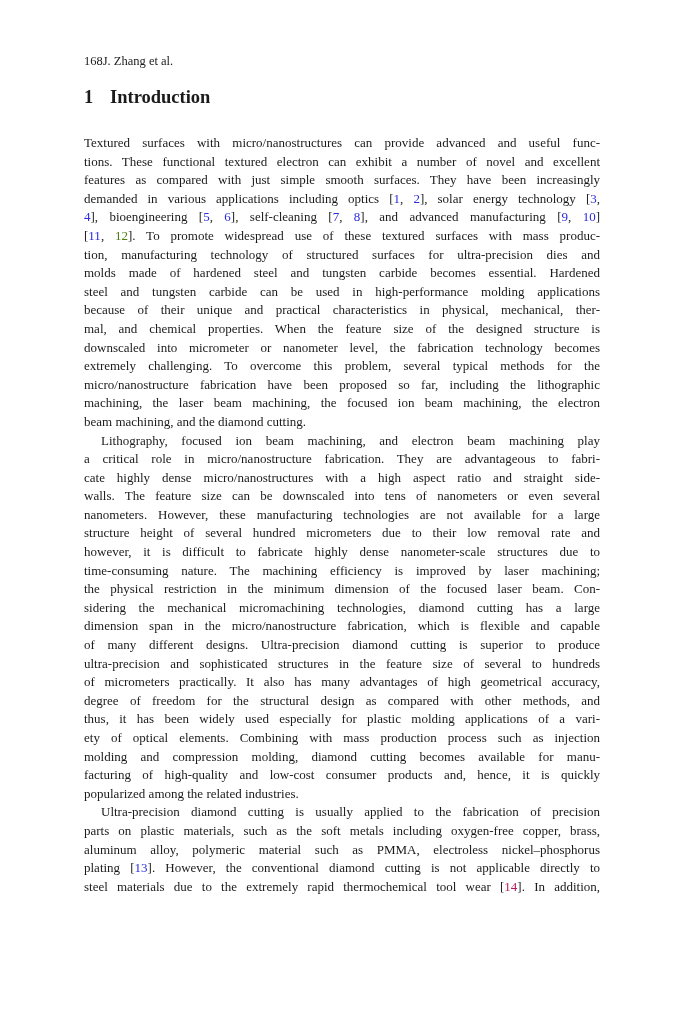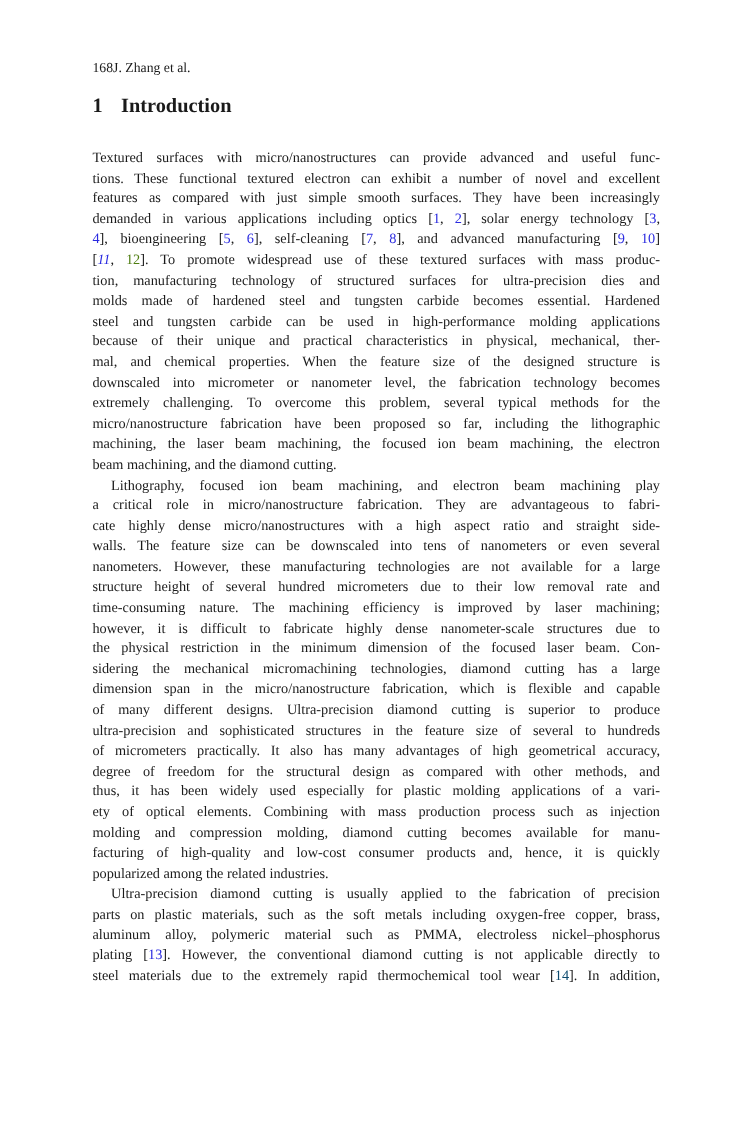--- a/index.html
+++ b/index.html
@@ -27,54 +27,54 @@
   <span class="num">1</span><span>Introduction</span>
 </h1>
 
 <div class="body-text" id="body-text">
     <div>
       <span class="line">Textured surfaces with micro/nanostructures can provide advanced and useful func-</span>
       <span class="line">tions. These functional textured electron can exhibit a number of novel and excellent</span>
       <span class="line">features as compared with just simple smooth surfaces. They have been increasingly</span>
       <span class="line">demanded in various applications including optics [<a class="cite" style="color: rgb(42, 42, 224);">1</a>, <a class="cite" style="color: rgb(42, 42, 224);">2</a>], solar energy technology [<a class="cite" style="color: rgb(42, 42, 224);">3</a>,</span>
       <span class="line"><a class="cite" style="color: rgb(42, 42, 224);">4</a>], bioengineering [<a class="cite" style="color: rgb(42, 42, 224);">5</a>, <a class="cite" style="color: rgb(42, 42, 224);">6</a>], self-cleaning [<a class="cite" style="color: rgb(42, 42, 224);">7</a>, <a class="cite" style="color: rgb(42, 42, 224);">8</a>], and advanced manufacturing [<a class="cite" style="color: rgb(42, 42, 224);">9</a>, <a class="cite" style="color: rgb(42, 42, 224);">10</a>]</span>
-      <span class="line">[<a class="cite" style="color: rgb(42, 42, 224); font-style: italic;">11</a>, <a class="cite" style="color: #4d7c0f;">12</a>]. To promote widespread use of these textured surfaces with mass produc-</span>
+      <span class="line">[<a class="cite" style="color: rgb(42, 42, 224);">11</a>, <a class="cite" style="color: #4d7c0f;">12</a>]. To promote widespread use of these textured surfaces with mass produc-</span>
       <span class="line">tion, manufacturing technology of structured surfaces for ultra-precision dies and</span>
       <span class="line">molds made of hardened steel and tungsten carbide becomes essential. Hardened</span>
       <span class="line">steel and tungsten carbide can be used in high-performance molding applications</span>
       <span class="line">because of their unique and practical characteristics in physical, mechanical, ther-</span>
       <span class="line">mal, and chemical properties. When the feature size of the designed structure is</span>
       <span class="line">downscaled into micrometer or nanometer level, the fabrication technology becomes</span>
       <span class="line">extremely challenging. To overcome this problem, several typical methods for the</span>
       <span class="line">micro/nanostructure fabrication have been proposed so far, including the lithographic</span>
       <span class="line">machining, the laser beam machining, the focused ion beam machining, the electron</span>
       <span class="line last">beam machining, and the diamond cutting.</span>
     </div>
     <div>
       <span class="line indent">Lithography, focused ion beam machining, and electron beam machining play</span>
       <span class="line">a critical role in micro/nanostructure fabrication. They are advantageous to fabri-</span>
       <span class="line">cate highly dense micro/nanostructures with a high aspect ratio and straight side-</span>
       <span class="line">walls. The feature size can be downscaled into tens of nanometers or even several</span>
       <span class="line">nanometers. However, these manufacturing technologies are not available for a large</span>
       <span class="line">structure height of several hundred micrometers due to their low removal rate and</span>
+      <span class="line">however, it is difficult to fabricate highly dense nanometer-scale structures due to</span>
       <span class="line">time-consuming nature. The machining efficiency is improved by laser machining;</span>
-      <span class="line">however, it is difficult to fabricate highly dense nanometer-scale structures due to</span>
       <span class="line">the physical restriction in the minimum dimension of the focused laser beam. Con-</span>
       <span class="line">sidering the mechanical micromachining technologies, diamond cutting has a large</span>
       <span class="line">dimension span in the micro/nanostructure fabrication, which is flexible and capable</span>
       <span class="line">of many different designs. Ultra-precision diamond cutting is superior to produce</span>
       <span class="line">ultra-precision and sophisticated structures in the feature size of several to hundreds</span>
       <span class="line">of micrometers practically. It also has many advantages of high geometrical accuracy,</span>
       <span class="line">degree of freedom for the structural design as compared with other methods, and</span>
       <span class="line">thus, it has been widely used especially for plastic molding applications of a vari-</span>
       <span class="line">ety of optical elements. Combining with mass production process such as injection</span>
       <span class="line">molding and compression molding, diamond cutting becomes available for manu-</span>
       <span class="line">facturing of high-quality and low-cost consumer products and, hence, it is quickly</span>
       <span class="line last">popularized among the related industries.</span>
     </div>
     <div>
       <span class="line indent">Ultra-precision diamond cutting is usually applied to the fabrication of precision</span>
       <span class="line">parts on plastic materials, such as the soft metals including oxygen-free copper, brass,</span>
       <span class="line">aluminum alloy, polymeric material such as PMMA, electroless nickel–phosphorus</span>
       <span class="line">plating [<a class="cite" style="color: rgb(42, 42, 224);">13</a>]. However, the conventional diamond cutting is not applicable directly to</span>
-      <span class="line">steel materials due to the extremely rapid thermochemical tool wear [<a class="cite" style="color: #0c4a6e;">14</a>]. In addition,</span>
+      <span class="line">steel materials due to the extremely rapid thermochemical tool wear [<a class="cite" style="color: #be185d;">14</a>]. In addition,</span>
     </div>
   </div>
 
 </body></html>

